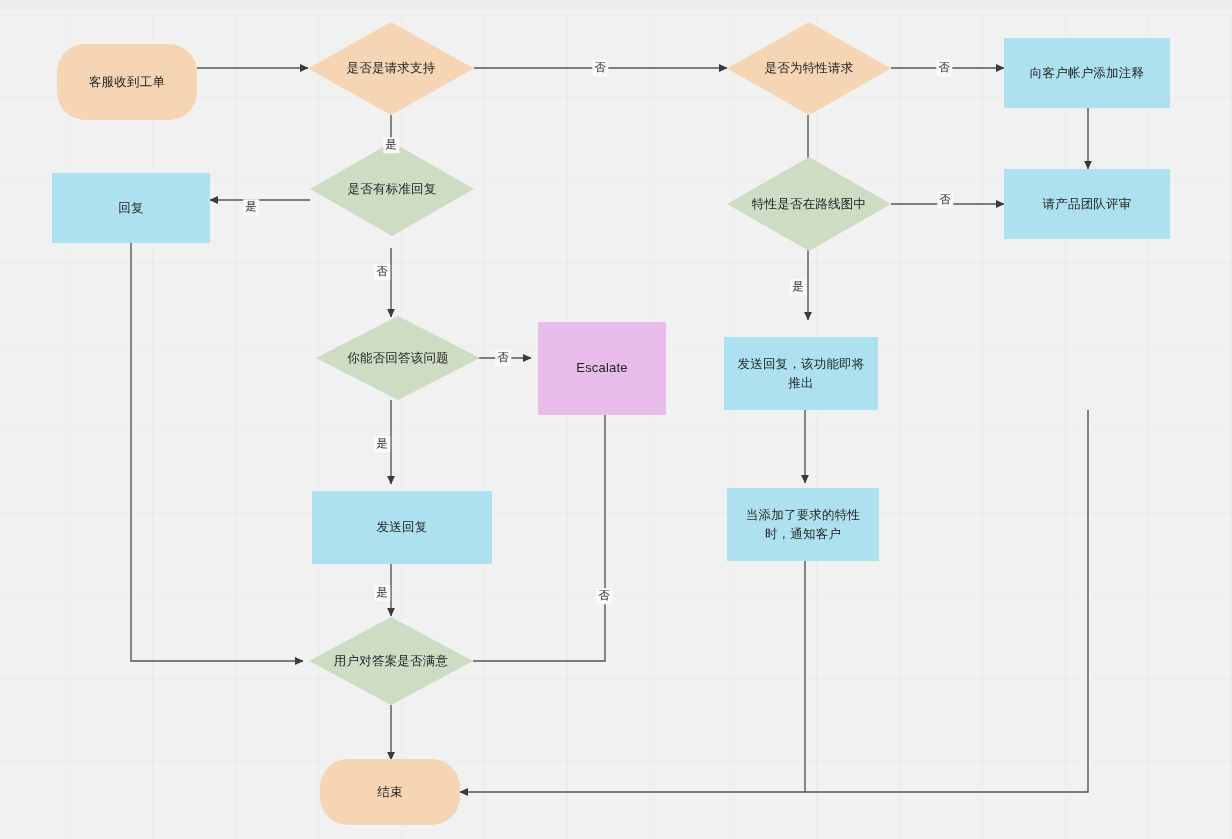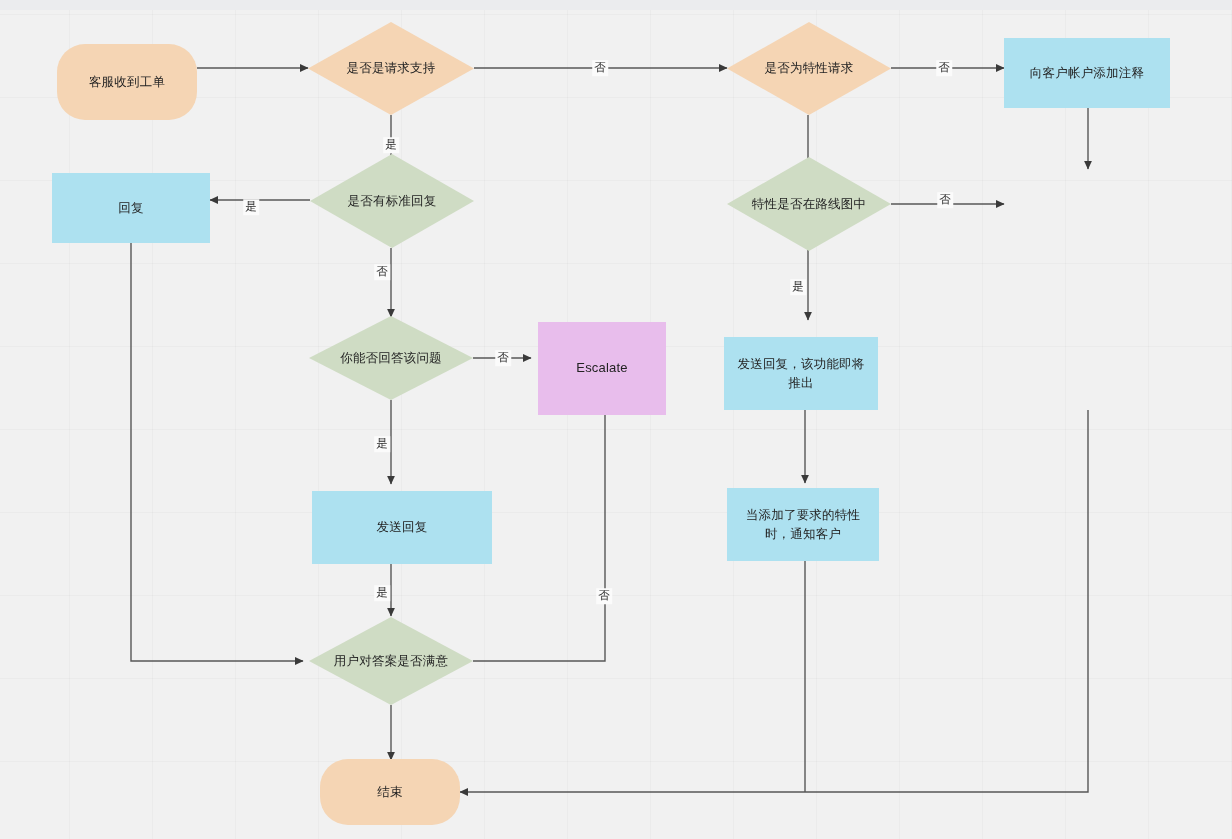--- a/index.html
+++ b/index.html
@@ -135,36 +135,39 @@
   </div>
 
   <div class="node rect" style="left:1004px;top:28px;width:166px;height:70px;background:#ade1f0;">
     <span class="lbl">向客户帐户添加注释</span>
   </div>
 
   <div class="node rect" style="left:52px;top:163px;width:158px;height:70px;background:#ade1f0;">
     <span class="lbl">回复</span>
   </div>
 
-  <div class="node diamond" style="left:310px;top:144px;width:164px;height:94px;">
+  <div class="node diamond" style="left:310px;top:132px;width:164px;height:94px;">
     <svg class="shape" viewBox="0 0 164 94" preserveAspectRatio="none">
       <polygon points="82,0 164,47 82,94 0,47" fill="#cfdcc4"></polygon>
     </svg>
     <span class="lbl">是否有标准回复</span>
   </div>
 
   <div class="node diamond" style="left:727px;top:147px;width:164px;height:94px;">
     <svg class="shape" viewBox="0 0 164 94" preserveAspectRatio="none">
       <polygon points="82,0 164,47 82,94 0,47" fill="#cfdcc4"></polygon>
     </svg>
     <span class="lbl">特性是否在路线图中</span>
   </div>
 
-
-  <div class="node diamond" style="left:309px;top:306px;width:164px;height:84px;">
+  <div class="node rect" style="left:1004px;top:159px;width:166px;height:70px;background:#ade1f0;">
+    <span class="lbl">请产品团队评审</span>
+  </div>
+
+  <div class="node diamond" style="left:316px;top:306px;width:164px;height:84px;">
     <svg class="shape" viewBox="0 0 164 84" preserveAspectRatio="none">
       <polygon points="82,0 164,42 82,84 0,42" fill="#cfdcc4"></polygon>
     </svg>
     <span class="lbl">你能否回答该问题</span>
   </div>
 
   <div class="node rect" style="left:538px;top:312px;width:128px;height:93px;background:#e8bdec;font-size:13px;">
     <span class="lbl">Escalate</span>
   </div>
 

